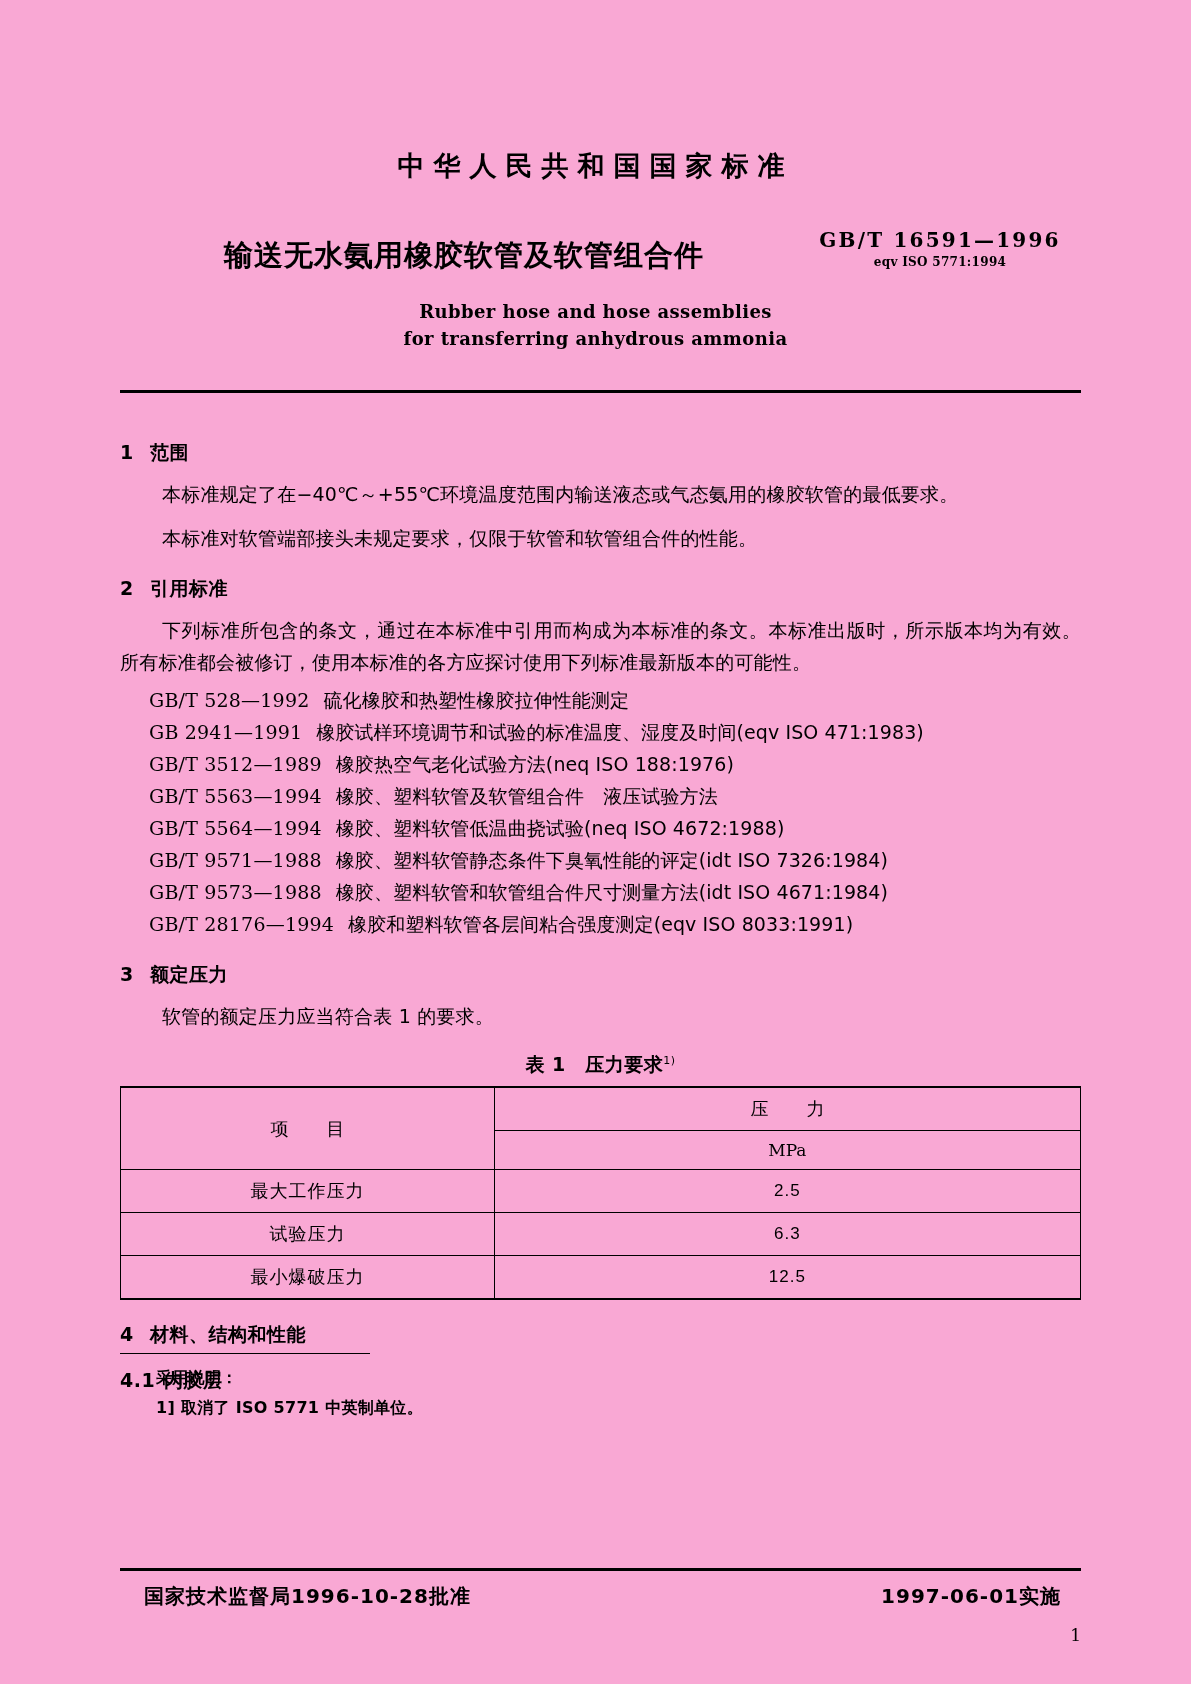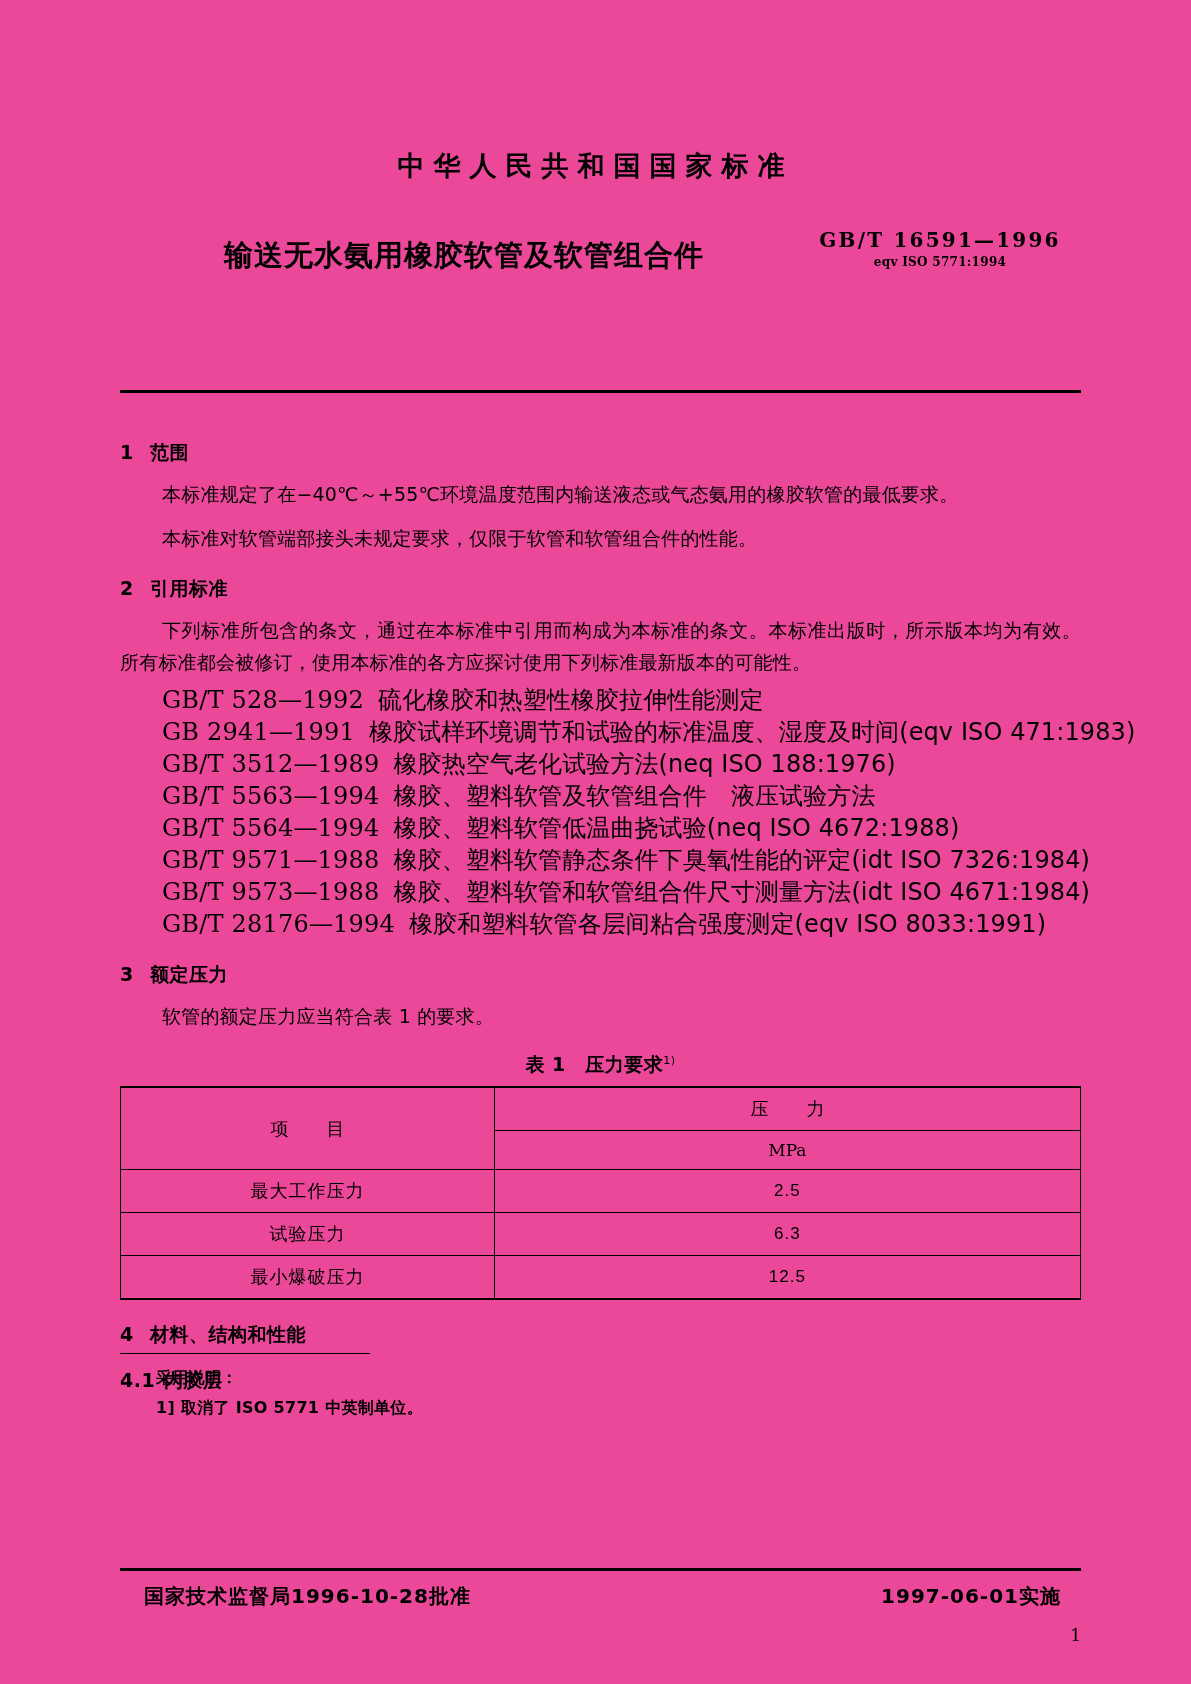--- a/index.html
+++ b/index.html
@@ -9,21 +9,21 @@
   }
   body {
     font-family: "DejaVu Sans", "Liberation Sans", sans-serif;
     color: #000000;
   }
   .page {
     position: relative;
     width: 1191px;
     height: 1684px;
     margin: 0 auto;
-    background: #ec4899;
+    background: #f9a8d4;
     box-sizing: border-box;
     overflow: hidden;
   }
 
   
   .masthead {
     position: absolute;
     left: 0;
     right: 0;
     top: 148px;
@@ -146,23 +146,23 @@
     text-indent: 42px;
     letter-spacing: 0.2px;
     text-align: justify;
   }
   .ref-list {
     margin: 6px 0 0 0;
     padding: 0;
     list-style: none;
   }
   .ref-list li {
-    font-size: 24px;
+    font-size: 19px;
     line-height: 32px;
-    margin-left: 42px;
+    margin-left: 29px;
     letter-spacing: 0.1px;
     white-space: nowrap;
   }
   .ref-code {
     font-family: "DejaVu Serif", "Liberation Serif", serif;
     letter-spacing: 0.2px;
   }
   .ref-desc {
     margin-left: 14px;
   }
@@ -291,20 +291,24 @@
   </div>
 
   <div class="title-row">
     <div class="cn-title">输送无水氨用橡胶软管及软管组合件</div>
     <div class="std-block">
       <div class="std-no">GB/T 16591—1996</div>
       <div class="std-eqv">eqv ISO 5771:1994</div>
     </div>
   </div>
 
+  <div class="en-title">
+    <div>Rubber hose and hose assemblies</div>
+    <div>for transferring anhydrous ammonia</div>
+  </div>
 
   <div class="rule-top"></div>
 
   <div class="content">
 
     <div class="h-sec">
       <span class="num">1</span><span>范围</span>
     </div>
     <p class="para">本标准规定了在−40℃～+55℃环境温度范围内输送液态或气态氨用的橡胶软管的最低要求。</p>
     <p class="para">本标准对软管端部接头未规定要求，仅限于软管和软管组合件的性能。</p>

